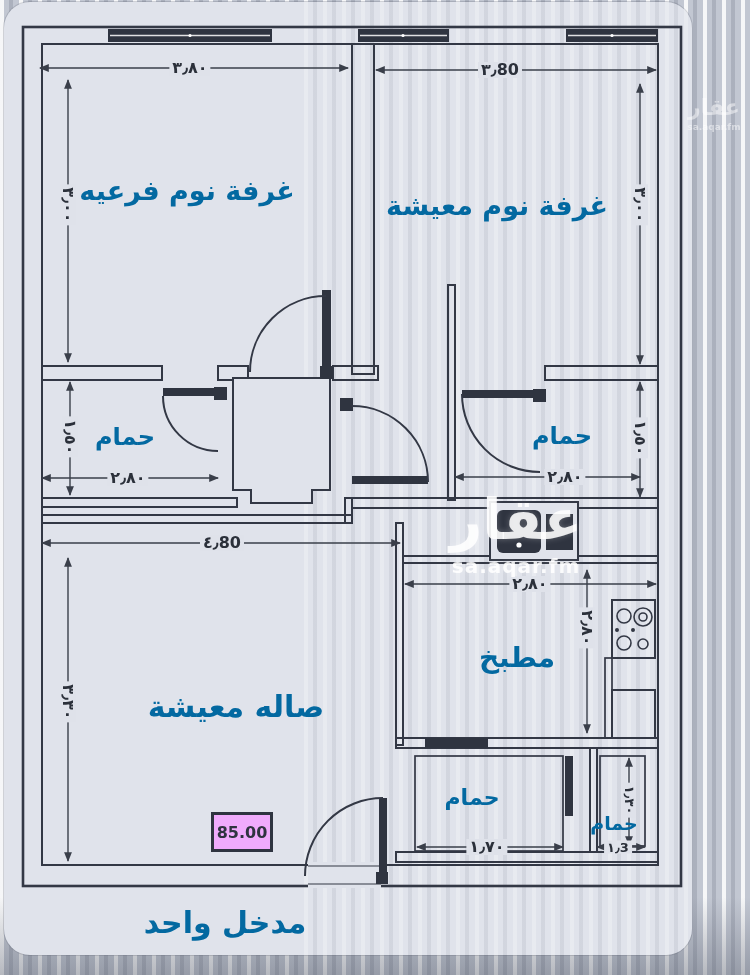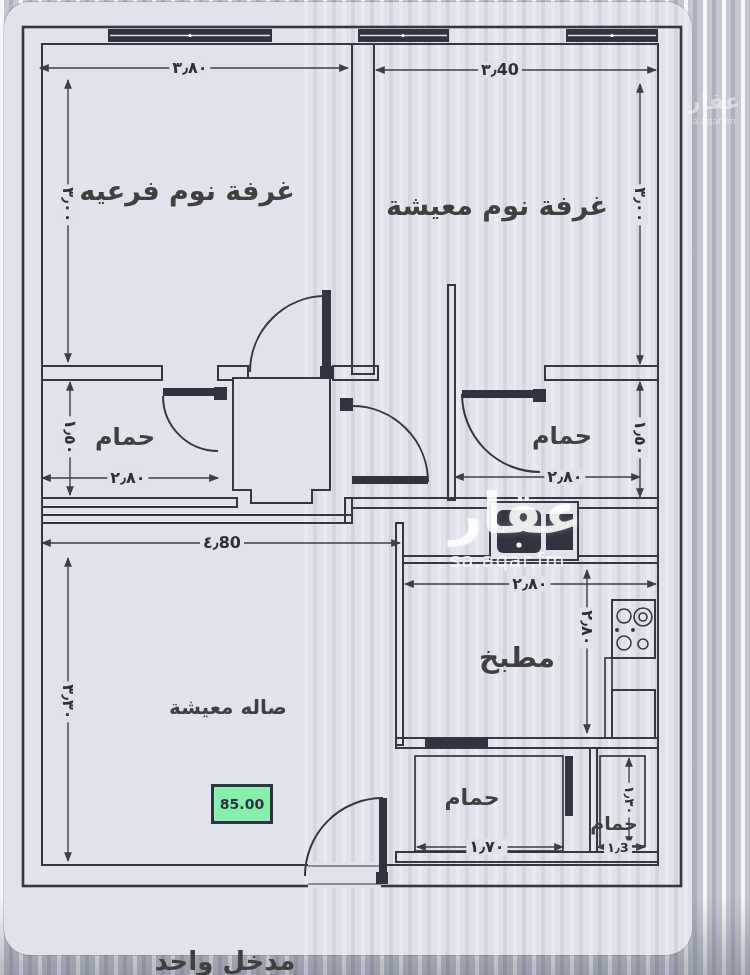--- a/index.html
+++ b/index.html
@@ -29,43 +29,43 @@
     position:absolute;top:0;bottom:0;left:300px;right:0;opacity:.30;
     background-image:repeating-linear-gradient(90deg,
         rgba(255,255,255,.9) 0px, rgba(255,255,255,.9) 4px,
         rgba(255,255,255,0) 4px,  rgba(255,255,255,0) 9px,
         rgba(122,128,144,.45) 9px, rgba(122,128,144,.45) 13px,
         rgba(255,255,255,0) 13px, rgba(255,255,255,0) 19px);
   }
   svg.plan{position:absolute;left:0;top:0;}
   .lbl{
     position:absolute;transform:translate(-50%,-50%);
-    color:#404040;font-weight:bold;direction:rtl;white-space:nowrap;
+    color:#0369a1;font-weight:bold;direction:rtl;white-space:nowrap;
     letter-spacing:0;line-height:1;
   }
   .dim{
     position:absolute;transform:translate(-50%,-50%);
     color:#2b303a;font-weight:600;font-size:16px;white-space:nowrap;
     background:#dfe2ea;padding:0 3px;line-height:1;
   }
   .dim.v{transform:translate(-50%,-50%) rotate(90deg);}
   .dim.small{font-size:13px;}
   .area-box{
-    position:absolute;left:211px;top:784px;width:56px;height:34px;
-    border:3px solid #2f3440;background:#86efac;
+    position:absolute;left:211px;top:812px;width:56px;height:34px;
+    border:3px solid #2f3440;background:#f0abfc;
     display:flex;align-items:center;justify-content:center;
-    font-weight:bold;font-size:14px;color:#2f3440;
-  }
-  .entry-label{font-size:26px;margin-top:38px;}
+    font-weight:bold;font-size:16px;color:#2f3440;
+  }
+  .entry-label{font-size:30px;}
   .watermark{
     position:absolute;transform:translate(-50%,-50%);
-    color:rgba(255,255,255,.88);font-weight:bold;
-    direction:rtl;white-space:nowrap;line-height:1;
-  }
-  .watermark .site{direction:ltr;display:block;font-weight:400;}
+    color:rgba(255,255,255,.88);font-weight:bold;text-align:center;
+    direction:rtl;white-space:nowrap;line-height:1;margin-top:6px;
+  }
+  .watermark .site{direction:ltr;display:block;font-weight:700;}
   .wm-main{font-size:56px;left:516px;top:528px;text-shadow:0 0 6px rgba(255,255,255,.25);}
   .wm-main .site{font-size:20px;margin-top:8px;letter-spacing:1px;}
   .wm-corner{font-size:22px;left:714px;top:108px;opacity:.55;}
   .wm-corner .site{font-size:9px;margin-top:4px;}
 </style>
 </head>
 <body>
 
 <div class="bg-stripes"></div>
 
@@ -200,27 +200,27 @@
     <line x1="597" y1="847" x2="645" y2="847" marker-start="url(#arr)" marker-end="url(#arr)"></line>
     <line x1="629" y1="758" x2="629" y2="845" marker-start="url(#arr)" marker-end="url(#arr)"></line>
   </g>
 </svg>
 
 <div class="lbl" style="left:187px;top:190px;font-size:27px">غرفة نوم فرعيه</div>
 <div class="lbl" style="left:497px;top:205px;font-size:27px">غرفة نوم معيشة</div>
 <div class="lbl" style="left:125px;top:437px;font-size:24px">حمام</div>
 <div class="lbl" style="left:562px;top:436px;font-size:24px">حمام</div>
 <div class="lbl" style="left:517px;top:658px;font-size:28px">مطبخ</div>
-<div class="lbl" style="left:228px;top:707px;font-size:20px">صاله معيشة</div>
+<div class="lbl" style="left:236px;top:707px;font-size:30px">صاله معيشة</div>
 <div class="lbl" style="left:472px;top:798px;font-size:22px">حمام</div>
 <div class="lbl" style="left:614px;top:823px;font-size:19px">حمام</div>
 <div class="lbl entry-label" style="left:225px;top:923px">مدخل واحد</div>
 
 <div class="dim" style="left:190px;top:68px">٣٫٨٠</div>
-<div class="dim" style="left:500px;top:70px">٣٫40</div>
+<div class="dim" style="left:500px;top:70px">٣٫80</div>
 <div class="dim v" style="left:68px;top:205px">٣٫٠٠</div>
 <div class="dim v" style="left:640px;top:205px">٣٫٠٠</div>
 <div class="dim v" style="left:70px;top:437px">١٫٥٠</div>
 <div class="dim" style="left:128px;top:478px">٢٫٨٠</div>
 <div class="dim v" style="left:640px;top:438px">١٫٥٠</div>
 <div class="dim" style="left:565px;top:477px">٢٫٨٠</div>
 <div class="dim" style="left:222px;top:543px">٤٫80</div>
 <div class="dim v" style="left:68px;top:702px">٣٫٣٠</div>
 <div class="dim" style="left:530px;top:584px">٢٫٨٠</div>
 <div class="dim v" style="left:587px;top:628px">٢٫٨٠</div>

